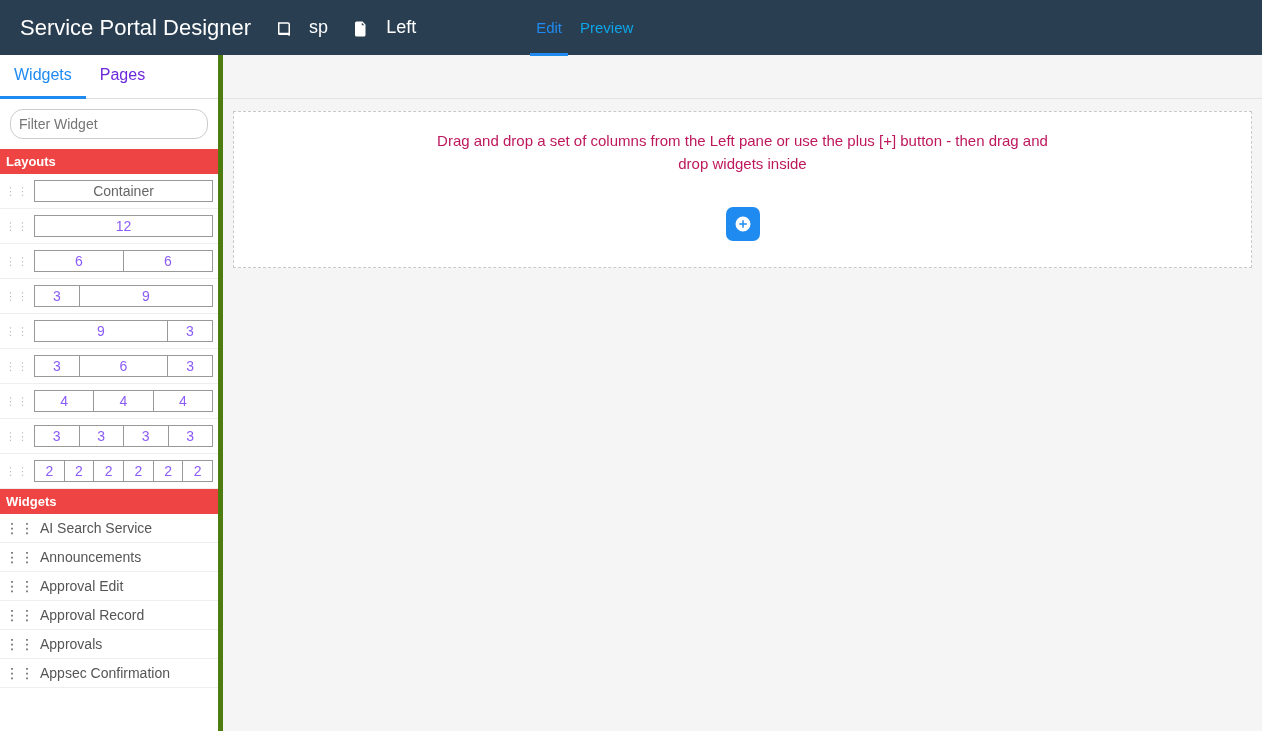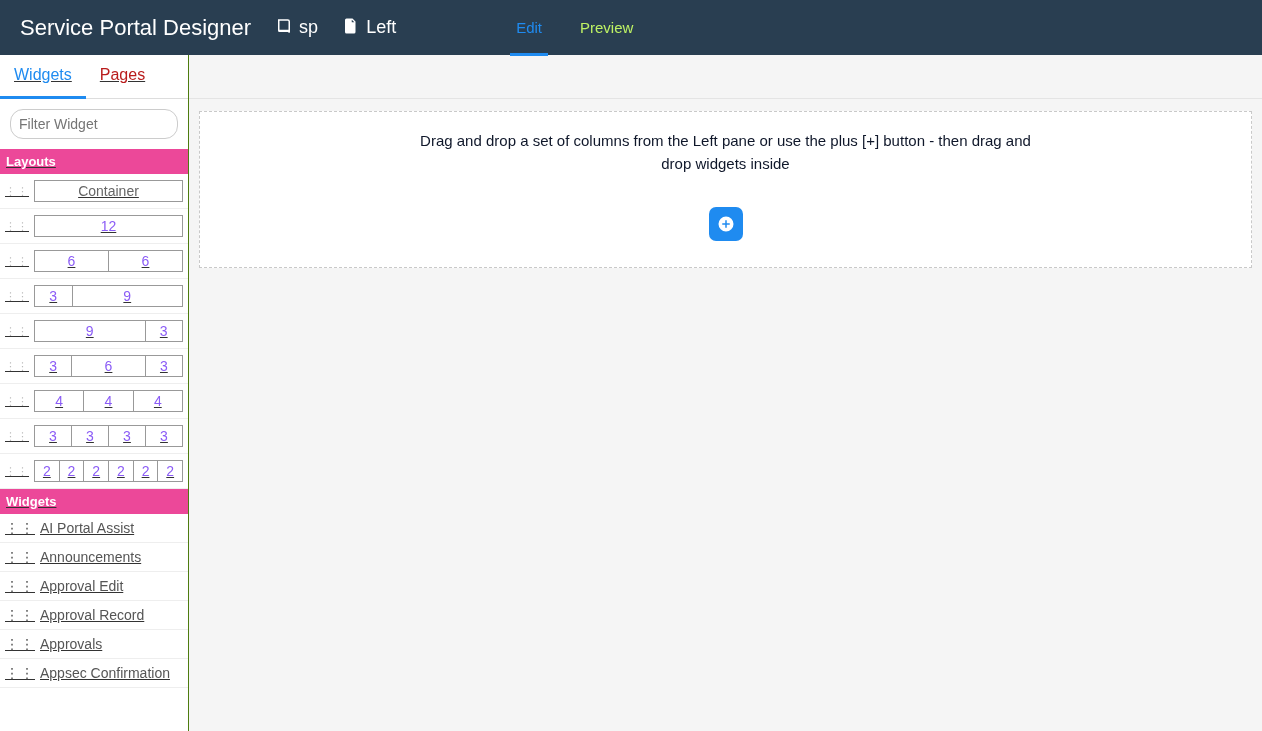--- a/index.html
+++ b/index.html
@@ -1,52 +1,52 @@
 <!DOCTYPE html>
 <html><head>
 <meta charset="utf-8">
 <style>
 * { box-sizing: border-box; margin: 0; padding: 0; }
 body { font-family: -apple-system, BlinkMacSystemFont, "Segoe UI", Helvetica, Arial, sans-serif; font-size: 14px; color: #333; background: #fff; }
 .topbar { background: #293e51; height: 55px; display: flex; align-items: center; color: #fff; }
 .topbar-left { display: flex; align-items: center; padding-left: 20px; gap: 24px; }
 .app-title { font-size: 22px; font-weight: 400; }
-.crumb { display: inline-flex; align-items: flex-start; gap: 6px; font-size: 18px; cursor: pointer; }
+.crumb { display: inline-flex; align-items: flex-end; gap: 16px; font-size: 18px; cursor: pointer; }
 .crumb svg { width: 18px; height: 18px; fill: #fff; }
-.topbar-tabs { display: flex; margin-left: 120px; height: 100%; align-items: flex-start; gap: 38px; }
-.top-tab { color: #bef264; font-size: 15px; cursor: pointer; height: 100%; display: flex; align-items: center; position: relative; }
+.topbar-tabs { display: flex; margin-left: 120px; height: 100%; align-items: flex-start; gap: 18px; }
+.top-tab { color: #0ea5e9; font-size: 15px; cursor: pointer; height: 100%; display: flex; align-items: center; position: relative; }
 .top-tab.active { color: #1f8bf0; }
 .top-tab.active::after { content: ""; position: absolute; bottom: -1px; left: -6px; right: -6px; height: 3px; background: #1f8bf0; }
 .topbar-right { margin-left: auto; display: flex; align-items: center; gap: 8px; padding-right: 16px; height: 100%; border-left: 1px solid #4a5b6b; padding-left: 16px; }
 .btn { background: #fff; color: #333; border: 1px solid #ccc; border-radius: 4px; padding: 6px 10px; font-size: 14px; display: inline-flex; align-items: center; gap: 5px; cursor: pointer; }
 .btn svg { width: 13px; height: 13px; fill: #333; }
 .btn.icon-only { padding: 7px 9px; }
 
 .main { display: flex; height: calc(100vh - 55px); }
-.sidebar { width: 189px; border-right: 1px solid #4d7c0f; display: flex; flex-direction: column; background: #fff; overflow: hidden; position: relative; text-decoration: underline; }
+.sidebar { width: 223px; border-right: 5px solid #4d7c0f; display: flex; flex-direction: column; background: #fff; overflow: hidden; position: relative; }
 .side-tabs { display: flex; height: 44px; border-bottom: 1px solid #ddd; }
-.side-tab { padding: 11px 14px; font-size: 16px; color: #b91c1c; cursor: pointer; position: relative; }
+.side-tab { padding: 11px 14px; font-size: 16px; color: #6d28d9; cursor: pointer; position: relative; }
 .side-tab.active { color: #1f8bf0; }
 .side-tab.active::after { content:""; position:absolute; bottom:-1px; left:0; right:0; height:3px; background:#1f8bf0; }
 .filter-wrap { padding: 10px; }
 .filter-input { width: 100%; border: 1px solid #ccc; border-radius: 13px; padding: 6px 8px; font-size: 14px; }
 .scroll-area { flex:1; overflow-y:auto; position:relative; }
-.section-header { background: #ec4899; color: #fff; font-size: 13px; padding: 5px 6px; font-weight: 600; }
+.section-header { background: #ef4444; color: #fff; font-size: 13px; padding: 5px 6px; font-weight: 600; }
 .layout-item, .widget-item { display:flex; align-items:center; padding: 6px 5px; border-bottom: 1px solid #eee; cursor: grab; }
 .drag-handle { color: #bbb; font-size: 11px; margin-right: 5px; line-height: 8px; letter-spacing: 1px; user-select: none; }
 .layout-box { flex:1; display:flex; }
 .col-cell { border:1px solid #999; text-align:center; font-size: 14px; color:#8b5cf6; padding: 2px 0; }
 .col-cell + .col-cell { border-left:none; }
 .container-box { flex:1; border: 1px solid #999; text-align:center; color:#666; font-size:14px; padding: 2px 0; }
 .widget-item span { color:#555; font-size: 14px; }
 
 .canvas { flex:1; background:#f5f5f5; padding: 0; overflow:auto; }
 .canvas-pad { border-bottom: 1px solid #e4e4e4; height: 44px; background: #f5f5f5; }
 .dropzone { margin: 12px 10px 0 10px; min-height: 150px; border: 1px dashed #c9c9c9; background: #fff; text-align:center; padding: 18px 40px 26px 40px; }
-.drop-text { color:#0f172a; font-size:15px; line-height:1.5; max-width: 620px; margin: 0 auto 32px auto; }
+.drop-text { color:#be185d; font-size:15px; line-height:1.5; max-width: 620px; margin: 0 auto 32px auto; }
 .plus-btn { width: 34px; height: 34px; border-radius: 7px; background:#1f8bf0; display:inline-flex; align-items:center; justify-content:center; cursor:pointer; }
 .plus-btn svg { width: 18px; height: 18px; fill:#fff; }
 </style>
 </head>
 <body>
 
 <div class="topbar">
   <div class="topbar-left">
     <span class="app-title">Service Portal Designer</span>
     <span class="crumb">
@@ -145,21 +145,21 @@
               <div class="col-cell" style="flex: 2 1 0%;">2</div>
               <div class="col-cell" style="flex: 2 1 0%;">2</div>
               <div class="col-cell" style="flex: 2 1 0%;">2</div>
             </div>
           </div>
         </div>
       <div class="section-header">Widgets</div>
       <div id="widgets-list">
           <div class="widget-item">
             <span class="drag-handle">⋮⋮</span>
-            <span>AI Portal Assist</span>
+            <span>AI Search Service</span>
           </div>
           <div class="widget-item">
             <span class="drag-handle">⋮⋮</span>
             <span>Announcements</span>
           </div>
           <div class="widget-item">
             <span class="drag-handle">⋮⋮</span>
             <span>Approval Edit</span>
           </div>
           <div class="widget-item">

